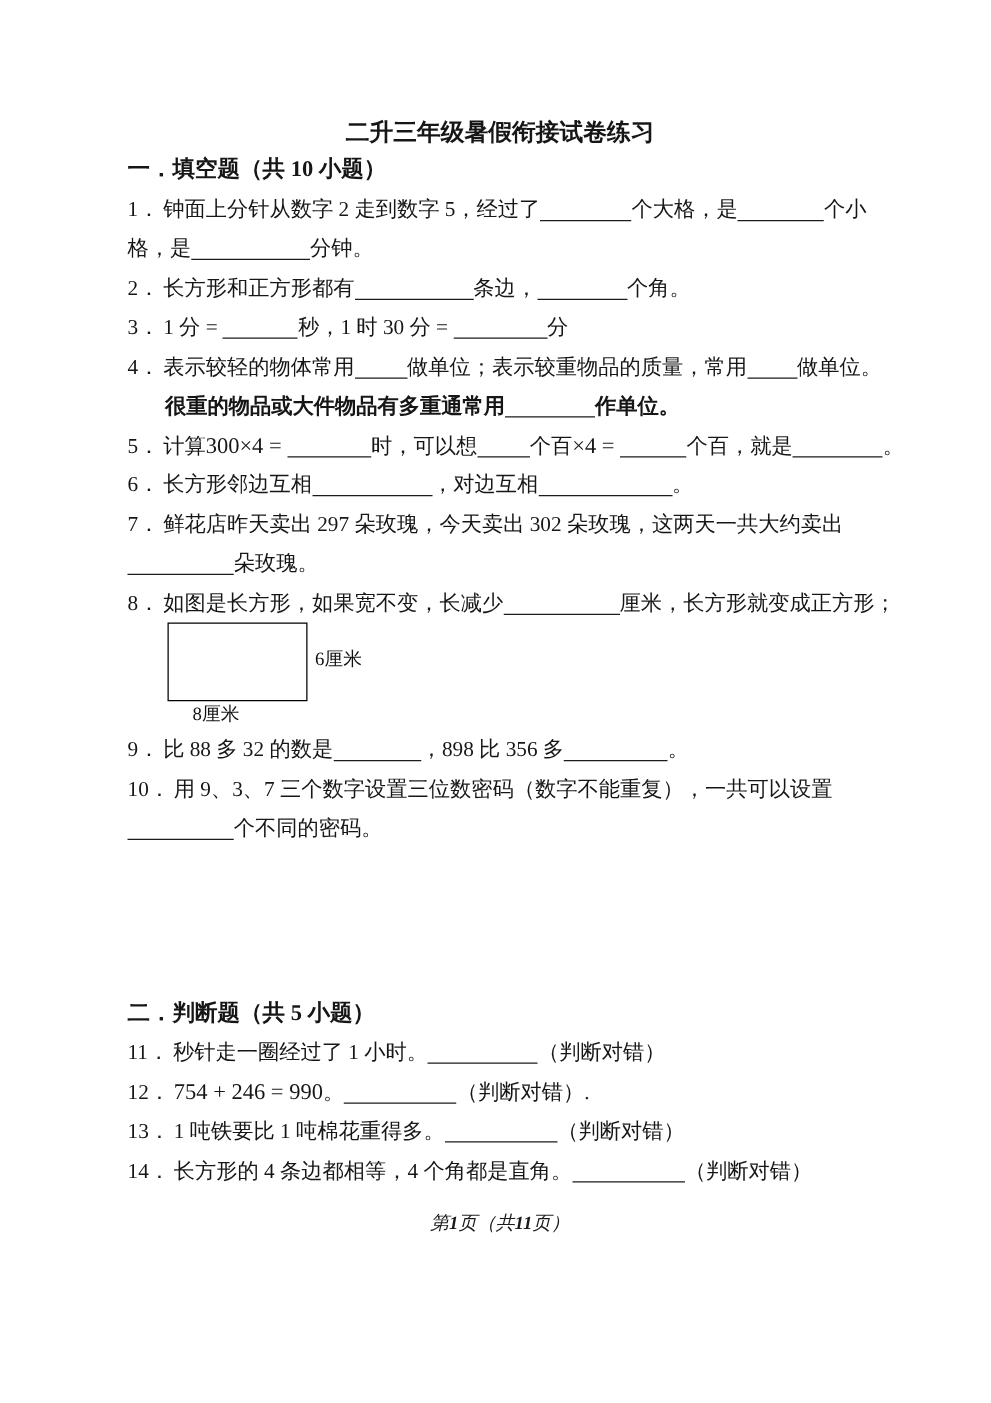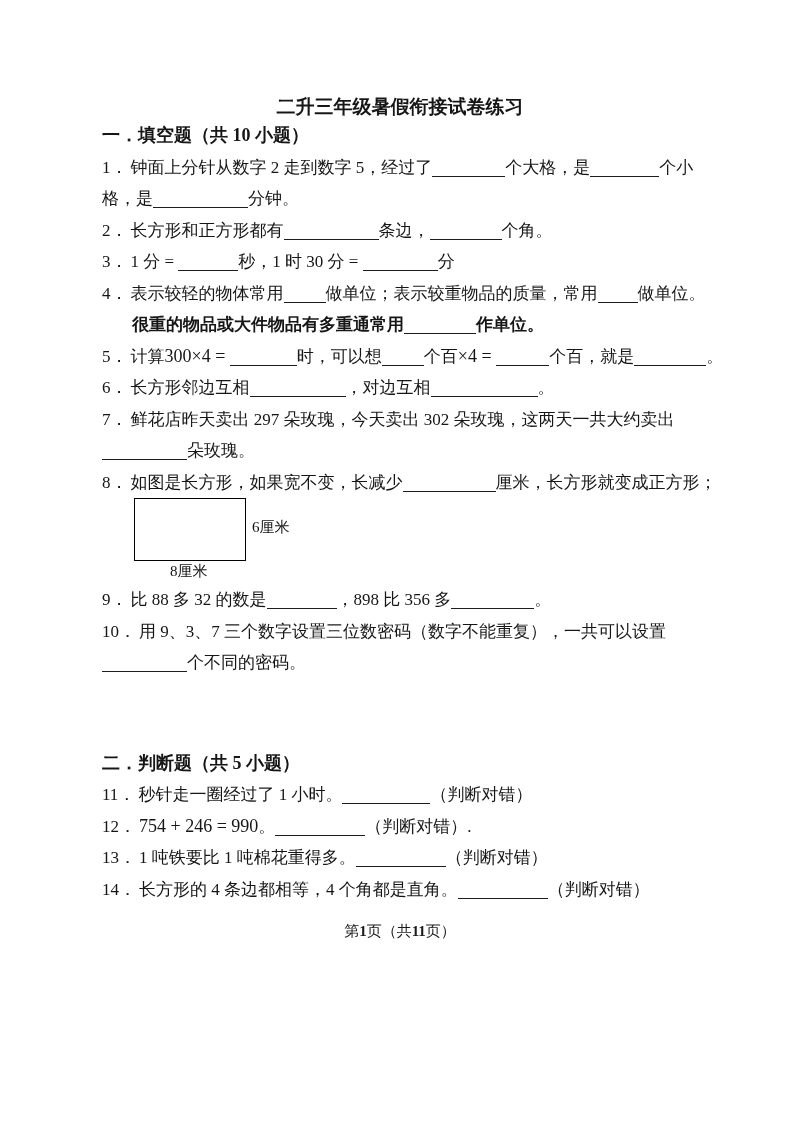--- a/index.html
+++ b/index.html
@@ -5,31 +5,31 @@
   html,body{margin:0;padding:0;background:#ffffff;}
   .page{
     width:793px;height:1122px;box-sizing:border-box;
     padding:94px 95px 0 102px;
     background:#ffffff;color:#161616;
     font-family:"Liberation Serif","DejaVu Serif",serif;
     position:relative;overflow:hidden;
   }
   .title{margin:0;font-size:19px;font-weight:bold;text-align:center;line-height:26px;font-family:Liberation Serif, serif;}
   .heading{font-size:18px;font-weight:bold;line-height:31.5px;white-space:nowrap;}
-  .section-1 .heading{margin-top:69px;}
+  .section-1 .heading{margin-top:116px;}
   .line{font-size:17px;line-height:31.5px;white-space:nowrap;}
   .line.ind{padding-left:30px;font-weight:bold;}
   .qnum{margin-right:3px;}
   .eq{font-size:18px;}
   .blank{display:inline-block;height:14px;border-bottom:1.5px solid #1c1c1c;vertical-align:-4px;}
   .figure{position:relative;height:86px;margin-top:0;}
   .rect{position:absolute;left:32px;top:0;width:110px;height:61px;border:1.5px solid #000;background:#fff;}
   .hlabel{position:absolute;left:150px;top:20px;font-size:15px;color:#111;}
-  .wlabel{position:absolute;left:68px;top:64px;font-size:15px;color:#111;}
-  .footer{margin-top:17px;text-align:center;font-size:15px;color:#1a1a1a;}
+  .wlabel{position:absolute;left:52px;top:64px;font-size:15px;color:#111;}
+  .footer{margin-top:17px;text-align:center;font-size:15px;color:#1a1a1a;font-style:italic;}
   .footer b{font-weight:bold;}
 </style>
 </head>
 <body>
 
 <div class="page">
   <h1 class="title">二升三年级暑假衔接试卷练习</h1>
 
   <div id="content">
       <div class="section section-0">

